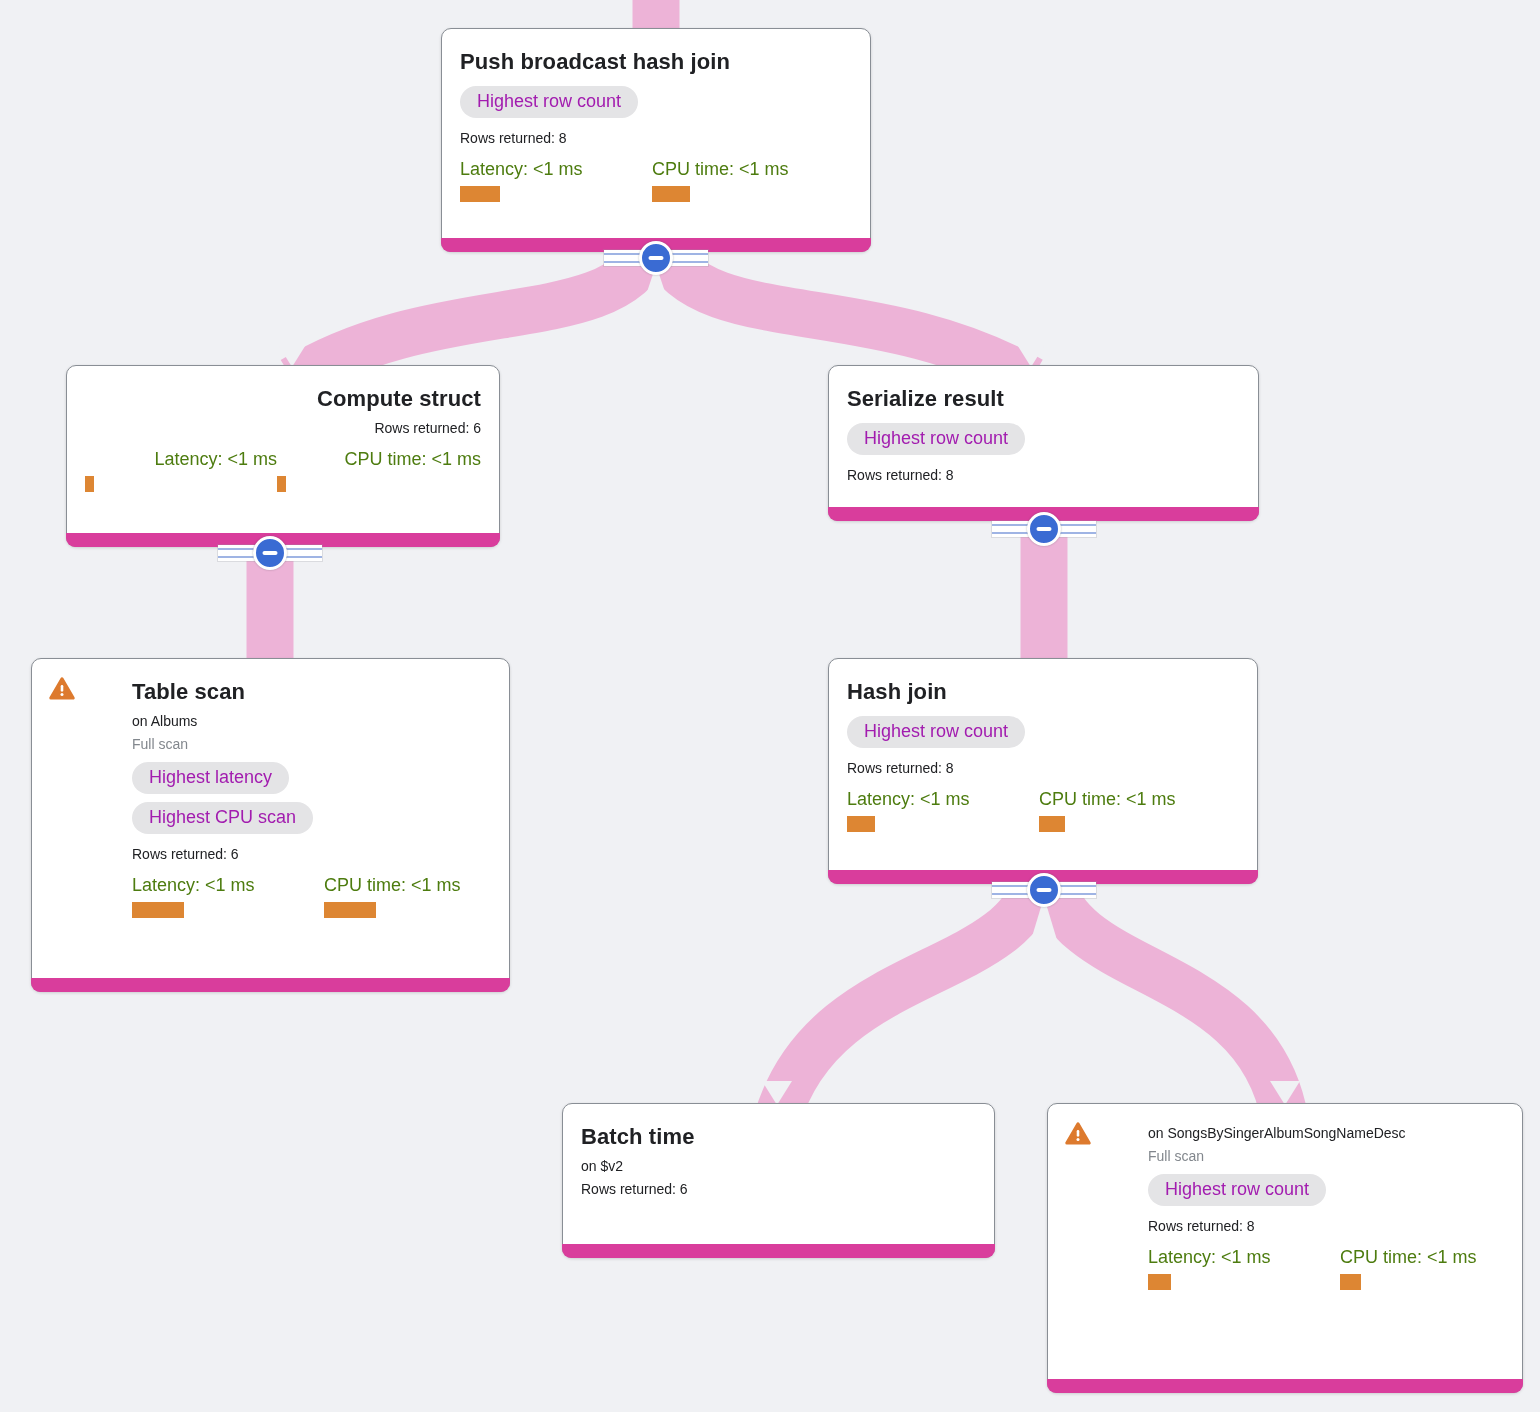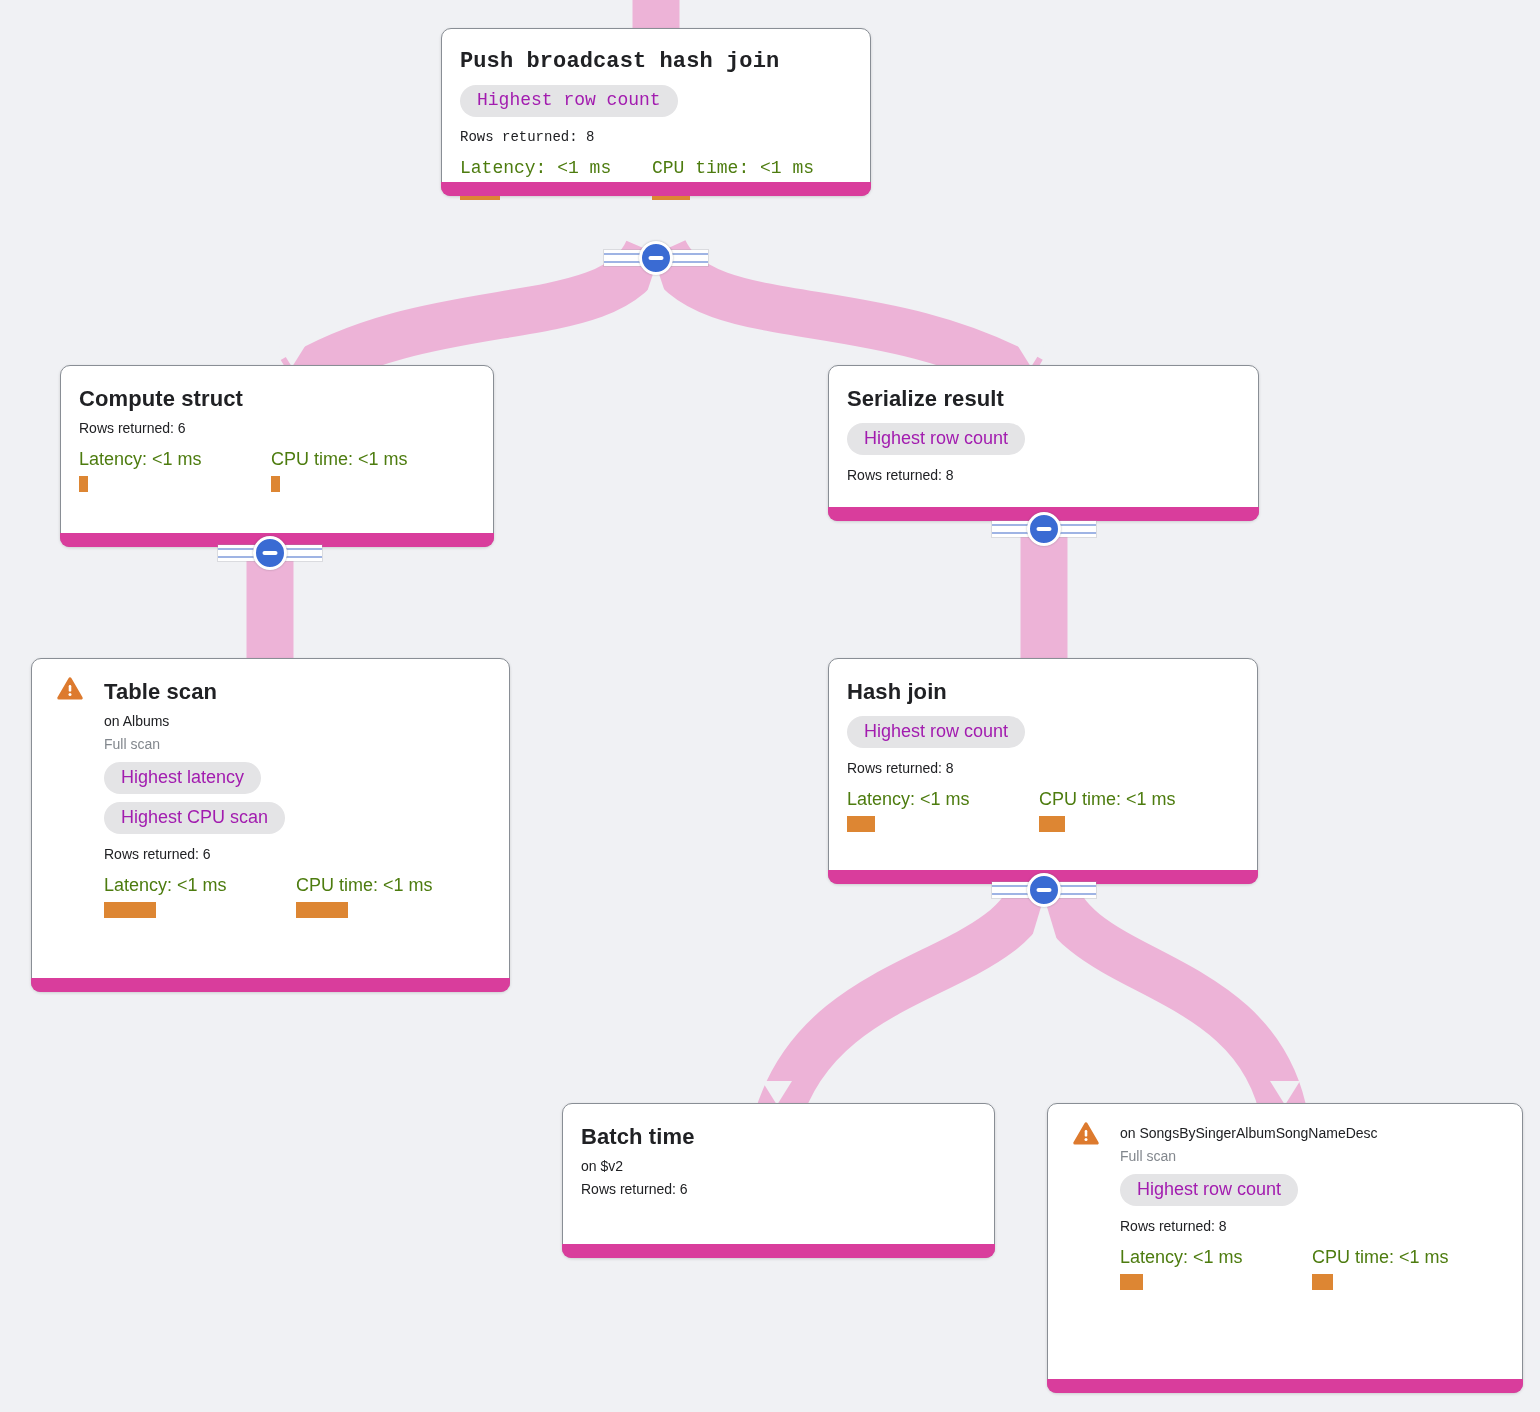--- a/index.html
+++ b/index.html
@@ -18,21 +18,21 @@
     position:absolute;background:#fff;
     border:1.5px solid #898E95;border-radius:10px;
     box-shadow:0 1px 3px rgba(60,64,67,.20);
     z-index:2;box-sizing:border-box;
   }
   .accent-bar{
     position:absolute;left:-1px;right:-1px;bottom:-1px;height:14px;
     background:#D93D9C;border-radius:0 0 9px 9px;
   }
   .node-content{padding:14px 18px 10px 18px;position:relative;}
-  .node.warn .node-content{padding-left:64px;margin-left:8px;}
+  .node.warn .node-content{padding-left:100px;}
   .warning-icon{position:absolute;left:16px;top:16px;width:28px;height:28px;}
   .node-title{font-size:22px;font-weight:600;color:#202124;margin:6px 0 8px 0;letter-spacing:.1px;}
   .pill{
     display:inline-block;background:#E4E4E6;color:#a21caf;
     font-size:18px;font-weight:500;border-radius:18px;
     padding:6px 17px;margin:3px 0 5px 0;
   }
   .pill-row{line-height:1.1;}
   .line{font-size:14px;color:#202124;margin:7px 0;}
   .muted{color:#82878D;}
@@ -75,40 +75,40 @@
     <path class="ribbon" d="M 1036 880 C 1014 980, 822 964, 777 1120"></path>
     <path class="ribbon" d="M 1051 880 C 1070 980, 1258 964, 1285 1120"></path>
     <path class="notch" d="M 277 343 L 307 343 L 292 367 Z"></path>
     <path class="notch" d="M 1016 343 L 1046 343 L 1031 367 Z"></path>
     <path class="notch" d="M 762 1081 L 792 1081 L 777 1105 Z"></path>
     <path class="notch" d="M 1270 1081 L 1300 1081 L 1285 1105 Z"></path>
     <path class="notch" d="M 656 265 L 642 307 L 670 307 Z"></path>
     <path class="notch" d="M 1044 897 L 1031 940 L 1057 940 Z"></path>
   </svg>
 
-  <div class="node" style="left:441px;top:28px;width:430px;height:168px;font-family:Liberation Mono, monospace;">
+  <div class="node" style="left:441px;top:28px;width:430px;height:224px;">
     <div class="node-content">
       <div class="node-title">Push broadcast hash join</div>
       <div class="pill-row"><span class="pill">Highest row count</span></div>
       <div class="line">Rows returned: 8</div>
       <div class="metrics">
         <div class="metric">
           <div class="metric-label">Latency: &lt;1 ms</div>
           <div class="metric-bar" style="width:40px;"></div>
         </div>
         <div class="metric">
           <div class="metric-label">CPU time: &lt;1 ms</div>
           <div class="metric-bar" style="width:38px;"></div>
         </div>
       </div>
     </div>
     <div class="accent-bar"></div>
   </div>
 
-  <div class="node" style="left:60px;top:365px;width:434px;height:182px;">
+  <div class="node" style="left:66px;top:365px;width:434px;height:182px;text-align:right;">
     <div class="node-content">
       <div class="node-title">Compute struct</div>
       <div class="line">Rows returned: 6</div>
       <div class="metrics">
         <div class="metric">
           <div class="metric-label">Latency: &lt;1 ms</div>
           <div class="metric-bar" style="width:9px;"></div>
         </div>
         <div class="metric">
           <div class="metric-label">CPU time: &lt;1 ms</div>

